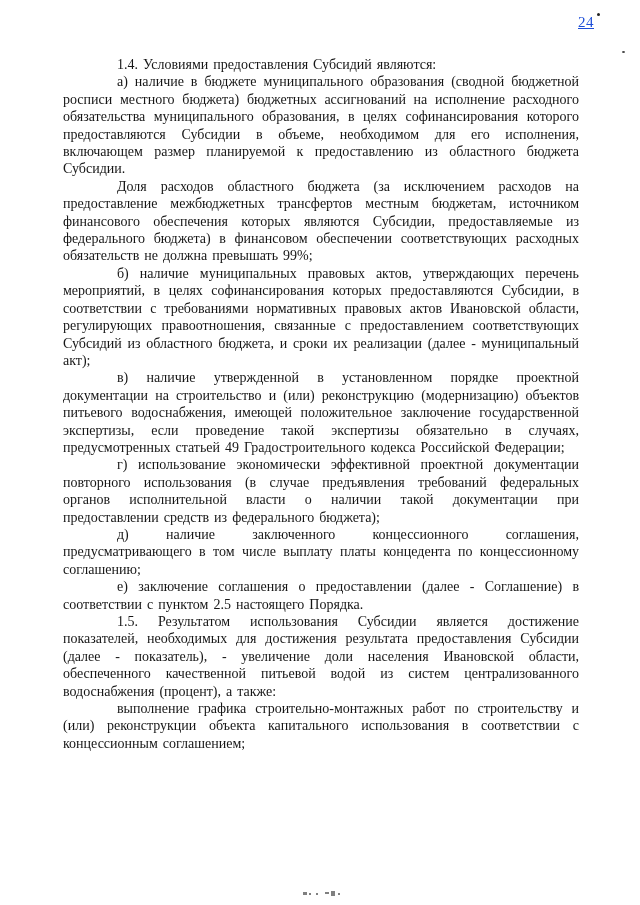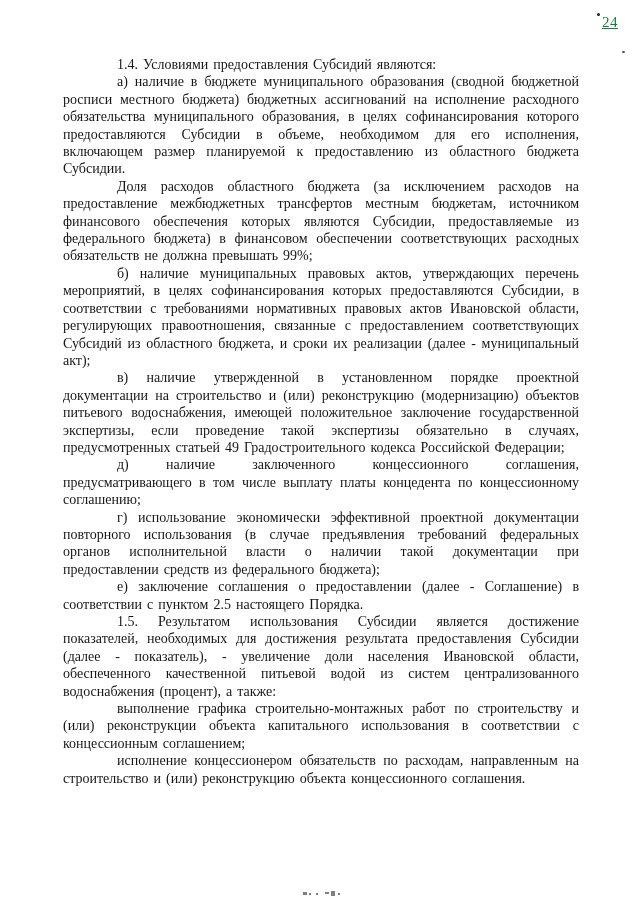--- a/index.html
+++ b/index.html
@@ -12,24 +12,24 @@
     width: 640px;
     height: 905px;
     background: #ffffff;
     overflow: hidden;
     font-family: "Liberation Serif", "DejaVu Serif", serif;
     color: #161616;
   }
   .page-number {
     position: absolute;
     top: 14px;
-    left: 602px;
+    left: 578px;
     font-size: 15px;
     letter-spacing: 0.5px;
-    color: #15803d;
+    color: #1d4ed8;
     text-decoration: underline;
   }
   .pagenum-speck {
     position: absolute;
     top: 13px;
     left: 597px;
     width: 3px;
     height: 3px;
     background: #222222;
     border-radius: 50%;
@@ -86,26 +86,25 @@
   <div class="page-number">24</div>
   <div class="pagenum-speck"></div>
   <div class="margin-speck"></div>
 
   <div class="body-text">
     <p>1.4. Условиями предоставления Субсидий являются:</p>
     <p>а) наличие в бюджете муниципального образования (сводной бюджетной росписи местного бюджета) бюджетных ассигнований на исполнение расходного обязательства муниципального образования, в целях софинансирования которого предоставляются Субсидии в объеме, необходимом для его исполнения, включающем размер планируемой к предоставлению из областного бюджета Субсидии.</p>
     <p>Доля расходов областного бюджета (за исключением расходов на предоставление межбюджетных трансфертов местным бюджетам, источником финансового обеспечения которых являются Субсидии, предоставляемые из федерального бюджета) в финансовом обеспечении соответствующих расходных обязательств не должна превышать 99%;</p>
     <p>б) наличие муниципальных правовых актов, утверждающих перечень мероприятий, в целях софинансирования которых предоставляются Субсидии, в соответствии с требованиями нормативных правовых актов Ивановской области, регулирующих правоотношения, связанные с предоставлением соответствующих Субсидий из областного бюджета, и сроки их реализации (далее - муниципальный акт);</p>
     <p>в) наличие утвержденной в установленном порядке проектной документации на строительство и (или) реконструкцию (модернизацию) объектов питьевого водоснабжения, имеющей положительное заключение государственной экспертизы, если проведение такой экспертизы обязательно в случаях, предусмотренных статьей 49 Градостроительного кодекса Российской Федерации;</p>
+    <p>г) использование экономически эффективной проектной документации повторного использования (в случае предъявления требований федеральных органов исполнительной власти о наличии такой документации при предоставлении средств из федерального бюджета);</p>
     <p>д) наличие заключенного концессионного соглашения, предусматривающего в том числе выплату платы концедента по концессионному соглашению;</p>
-    <p>г) использование экономически эффективной проектной документации повторного использования (в случае предъявления требований федеральных органов исполнительной власти о наличии такой документации при предоставлении средств из федерального бюджета);</p>
     <p>е) заключение соглашения о предоставлении (далее - Соглашение) в соответствии с пунктом 2.5 настоящего Порядка.</p>
     <p>1.5. Результатом использования Субсидии является достижение показателей, необходимых для достижения результата предоставления Субсидии (далее - показатель), - увеличение доли населения Ивановской области, обеспеченного качественной питьевой водой из систем централизованного водоснабжения (процент), а также:</p>
     <p>выполнение графика строительно-монтажных работ по строительству и (или) реконструкции объекта капитального использования в соответствии с концессионным соглашением;</p>
-    <p>исполнение концессионером обязательств по расходам, направленным на строительство и (или) реконструкцию объекта концессионного соглашения.</p>
   </div>
 
   <div class="scan-noise">
     <i></i>
       <i></i>
       <i></i>
       <i></i>
       <i></i>
       <i></i>
   </div>

